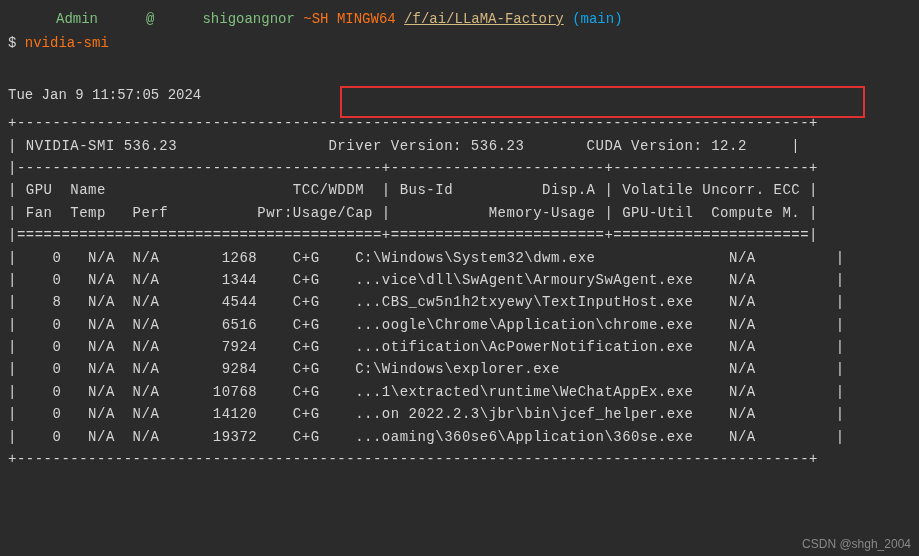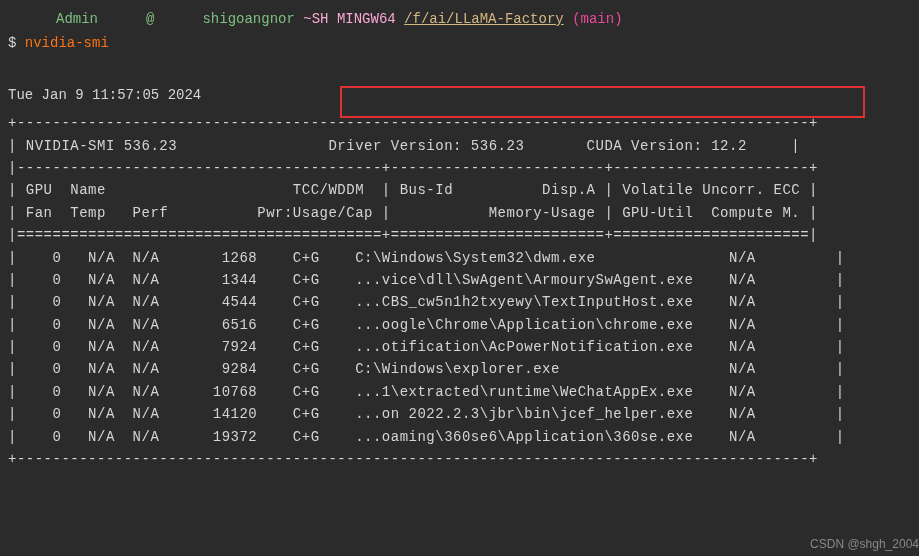--- a/index.html
+++ b/index.html
@@ -16,42 +16,42 @@
       padding: 8px;
       width: 919px;
       height: 556px;
       overflow: hidden;
       position: relative;
     }
     .prompt-line {
       margin-bottom: 2px;
     }
     .user { color: #7fbf7f; margin-left: 48px; }
-    .sep { color: #f9a8d4; text-align: right; }
+    .sep { color: #f97316; text-align: right; }
     .path { color: #d4b87f; text-decoration: underline; }
-    .branch { color: #ec4899; }
+    .branch { color: #0ea5e9; }
     .dollar { color: #d4d4d4; }
     .cmd { color: #f97316; }
     .timestamp {
       margin-bottom: 6px;
       margin-top: 29px;
     }
     .table-line {
       white-space: pre;
       letter-spacing: 0.5px;
     }
     .highlight-box {
       position: absolute;
       border: 2px solid #e03030;
       pointer-events: none;
     }
     .watermark {
       position: absolute;
       bottom: 2px;
-      right: 0;
+      right: 8px;
       color: #888;
       font-size: 12px;
       font-family: sans-serif;
     }
     pre {
       font-family: inherit;
       white-space: pre;
     }
   </style>
 </head>
@@ -70,21 +70,21 @@
 <pre class="table-line">+-----------------------------------------------------------------------------------------+</pre>
 <pre class="table-line">| NVIDIA-SMI 536.23                 Driver Version: 536.23       CUDA Version: 12.2     |</pre>
 <pre class="table-line">|-----------------------------------------+------------------------+----------------------+</pre>
 <pre class="table-line">| GPU  Name                     TCC/WDDM  | Bus-Id          Disp.A | Volatile Uncorr. ECC |</pre>
 <pre class="table-line">| Fan  Temp   Perf          Pwr:Usage/Cap |           Memory-Usage | GPU-Util  Compute M. |</pre>
 <pre class="table-line">|=========================================+========================+======================|</pre>
 
 <div id="process-rows">
     <pre class="table-line">|    0   N/A  N/A       1268    C+G    C:\Windows\System32\dwm.exe               N/A         |</pre>
     <pre class="table-line">|    0   N/A  N/A       1344    C+G    ...vice\dll\SwAgent\ArmourySwAgent.exe    N/A         |</pre>
-    <pre class="table-line">|    0   N/A  N/A       4544    C+G    ...CBS_cw5n1h2txyewy\TextInputHost.exe    N/A         |</pre>
+    <pre class="table-line">|    8   N/A  N/A       4544    C+G    ...CBS_cw5n1h2txyewy\TextInputHost.exe    N/A         |</pre>
     <pre class="table-line">|    0   N/A  N/A       6516    C+G    ...oogle\Chrome\Application\chrome.exe    N/A         |</pre>
     <pre class="table-line">|    0   N/A  N/A       7924    C+G    ...otification\AcPowerNotification.exe    N/A         |</pre>
     <pre class="table-line">|    0   N/A  N/A       9284    C+G    C:\Windows\explorer.exe                   N/A         |</pre>
     <pre class="table-line">|    0   N/A  N/A      10768    C+G    ...1\extracted\runtime\WeChatAppEx.exe    N/A         |</pre>
     <pre class="table-line">|    0   N/A  N/A      14120    C+G    ...on 2022.2.3\jbr\bin\jcef_helper.exe    N/A         |</pre>
     <pre class="table-line">|    0   N/A  N/A      19372    C+G    ...oaming\360se6\Application\360se.exe    N/A         |</pre>
   </div>
 
 <pre class="table-line">+-----------------------------------------------------------------------------------------+</pre>
 

